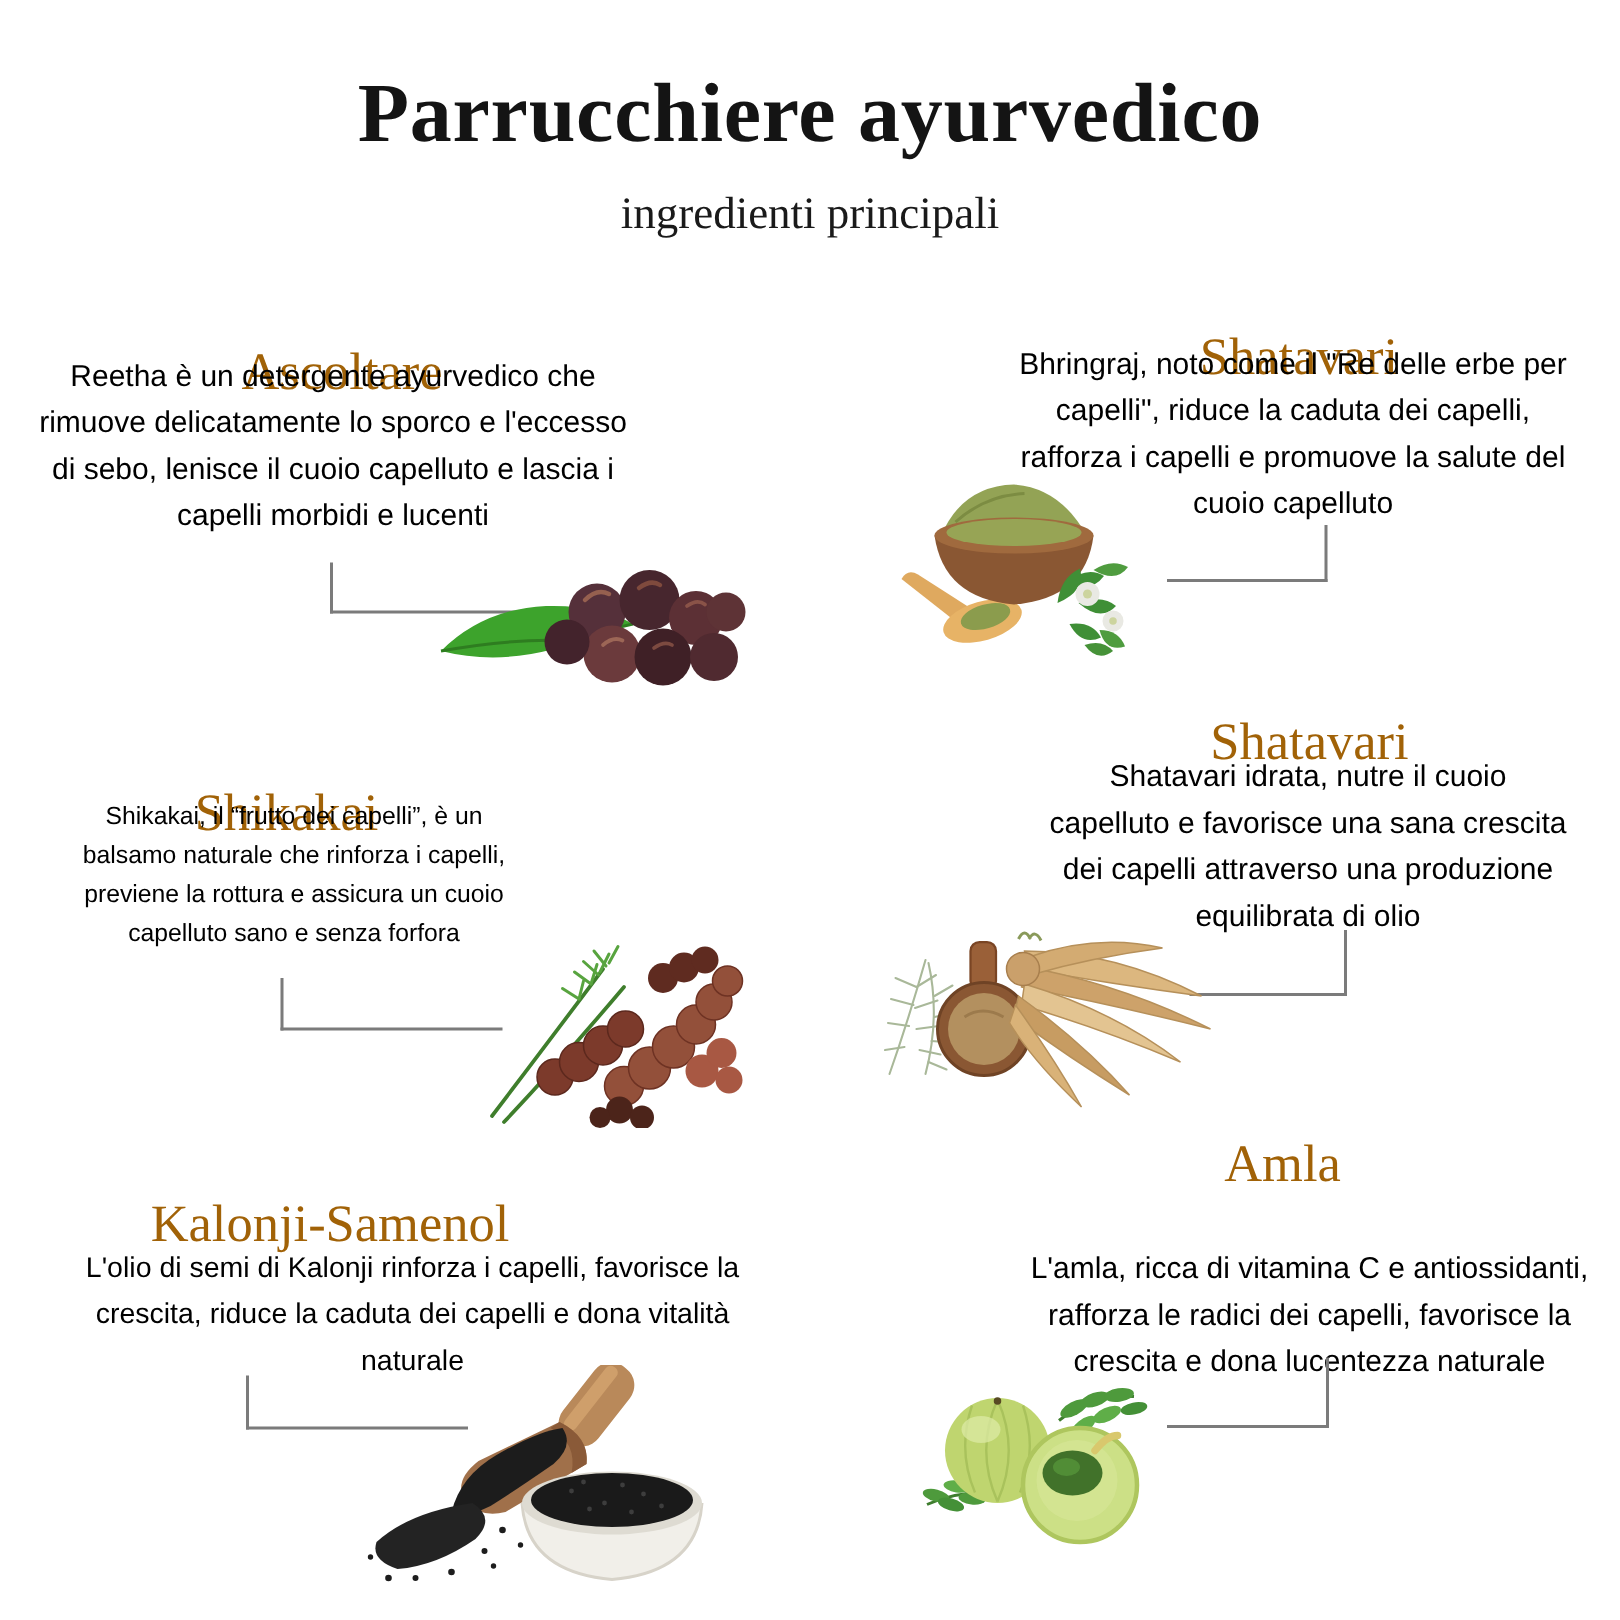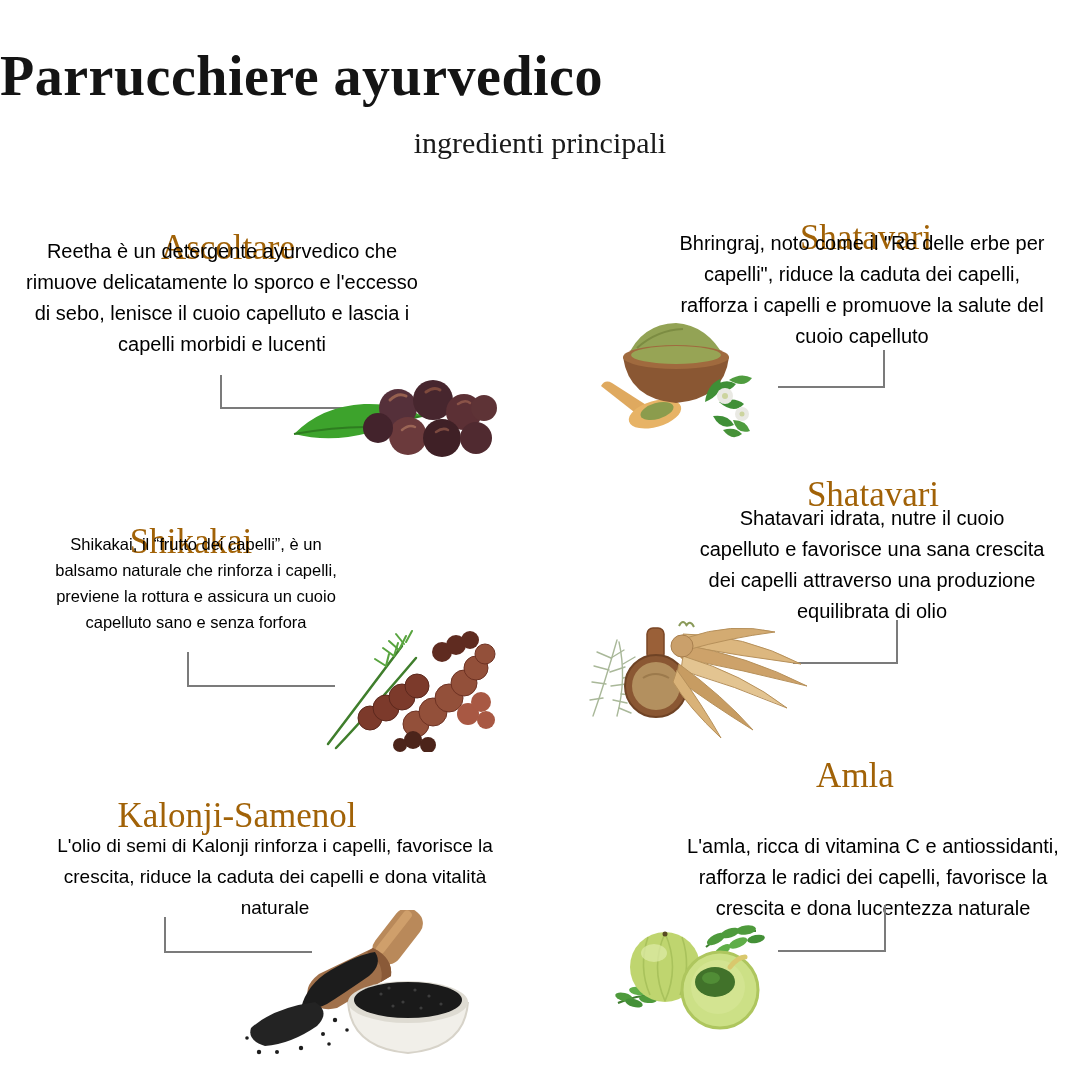--- a/index.html
+++ b/index.html
@@ -3,21 +3,21 @@
 <meta charset="utf-8">
 <style>
   html,body{margin:0;padding:0}
   body{
     width:1080px;height:1080px;position:relative;overflow:hidden;
     background:#ffffff;color:#1e1e1e;
     font-family:"Liberation Sans", sans-serif;
   }
   .abs{position:absolute}
   .page-title{
-    left:0;top:44px;width:1080px;
+    left:0;top:44px;width:1080px;text-align:center;
     font-family:"Liberation Serif", serif;font-weight:700;
     font-size:56px;letter-spacing:.5px;color:#141414;
   }
   .page-subtitle{
     left:0;top:126px;width:1080px;text-align:center;
     font-family:"Liberation Serif", serif;font-weight:400;
     font-size:30px;color:#1a1a1a;
   }
   .ing-h{
     font-family:"Liberation Serif", serif;font-weight:400;
@@ -163,21 +163,21 @@
     <path d="M98 32 Q165 44 224 74 Q160 58 98 46 Z" fill="#cda26a"></path>
     <path d="M100 44 Q160 62 204 96 Q152 74 98 58 Z" fill="#e3c491"></path>
     <path d="M103 26 Q148 10 192 20 Q146 26 104 38 Z" fill="#d3ab72"></path>
     <path d="M96 52 Q140 84 170 118 Q128 92 93 66 Z" fill="#c79c62"></path>
     <path d="M94 58 Q120 94 138 126 Q106 96 90 70 Z" fill="#d9b278"></path>
   </g>
   <circle cx="99" cy="34" r="11" fill="#caa06b" stroke="#a87f4e" stroke-width="1"></circle>
   <path d="M96 14 q4 -8 8 0 M103 14 q4 -7 8 1" stroke="#8a9a5a" stroke-width="2" fill="none"></path>
 </svg>
 
-<h3 class="abs ing-h" style="left:37px;top:760px;width:400px">Kalonji-Samenol</h3>
+<h3 class="abs ing-h" style="left:20px;top:760px;width:400px">Kalonji-Samenol</h3>
 <p class="abs ing-b mid" style="left:18px;top:813px;width:480px;margin:17px">L'olio di semi di Kalonji rinforza i capelli, favorisce la<br>crescita, riduce la caduta dei capelli e dona vitalità<br>naturale</p>
 <div class="abs conn cl" style="left:164px;top:917px;width:146px;height:34px"></div>
 <svg class="abs" style="left:243px;top:910px" width="250" height="155" viewBox="0 0 250 155">
   <g transform="rotate(38 152 28)">
     <rect x="138" y="-6" width="30" height="62" rx="14" fill="#b9895a"></rect>
     <rect x="143" y="-2" width="9" height="52" rx="4" fill="#cf9f6b"></rect>
   </g>
   <path d="M68 92 Q58 78 76 64 L130 38 Q150 48 148 66 L94 98 Q78 102 68 92 Z" fill="#a0704a"></path>
   <path d="M130 38 Q150 48 148 66 L138 72 Q142 52 124 42 Z" fill="#8a5a38"></path>
   <path d="M58 98 Q64 74 88 60 Q116 44 132 42 Q140 54 126 66 Q100 84 84 94 Q68 102 58 98 Z" fill="#1c1c1c"></path>

